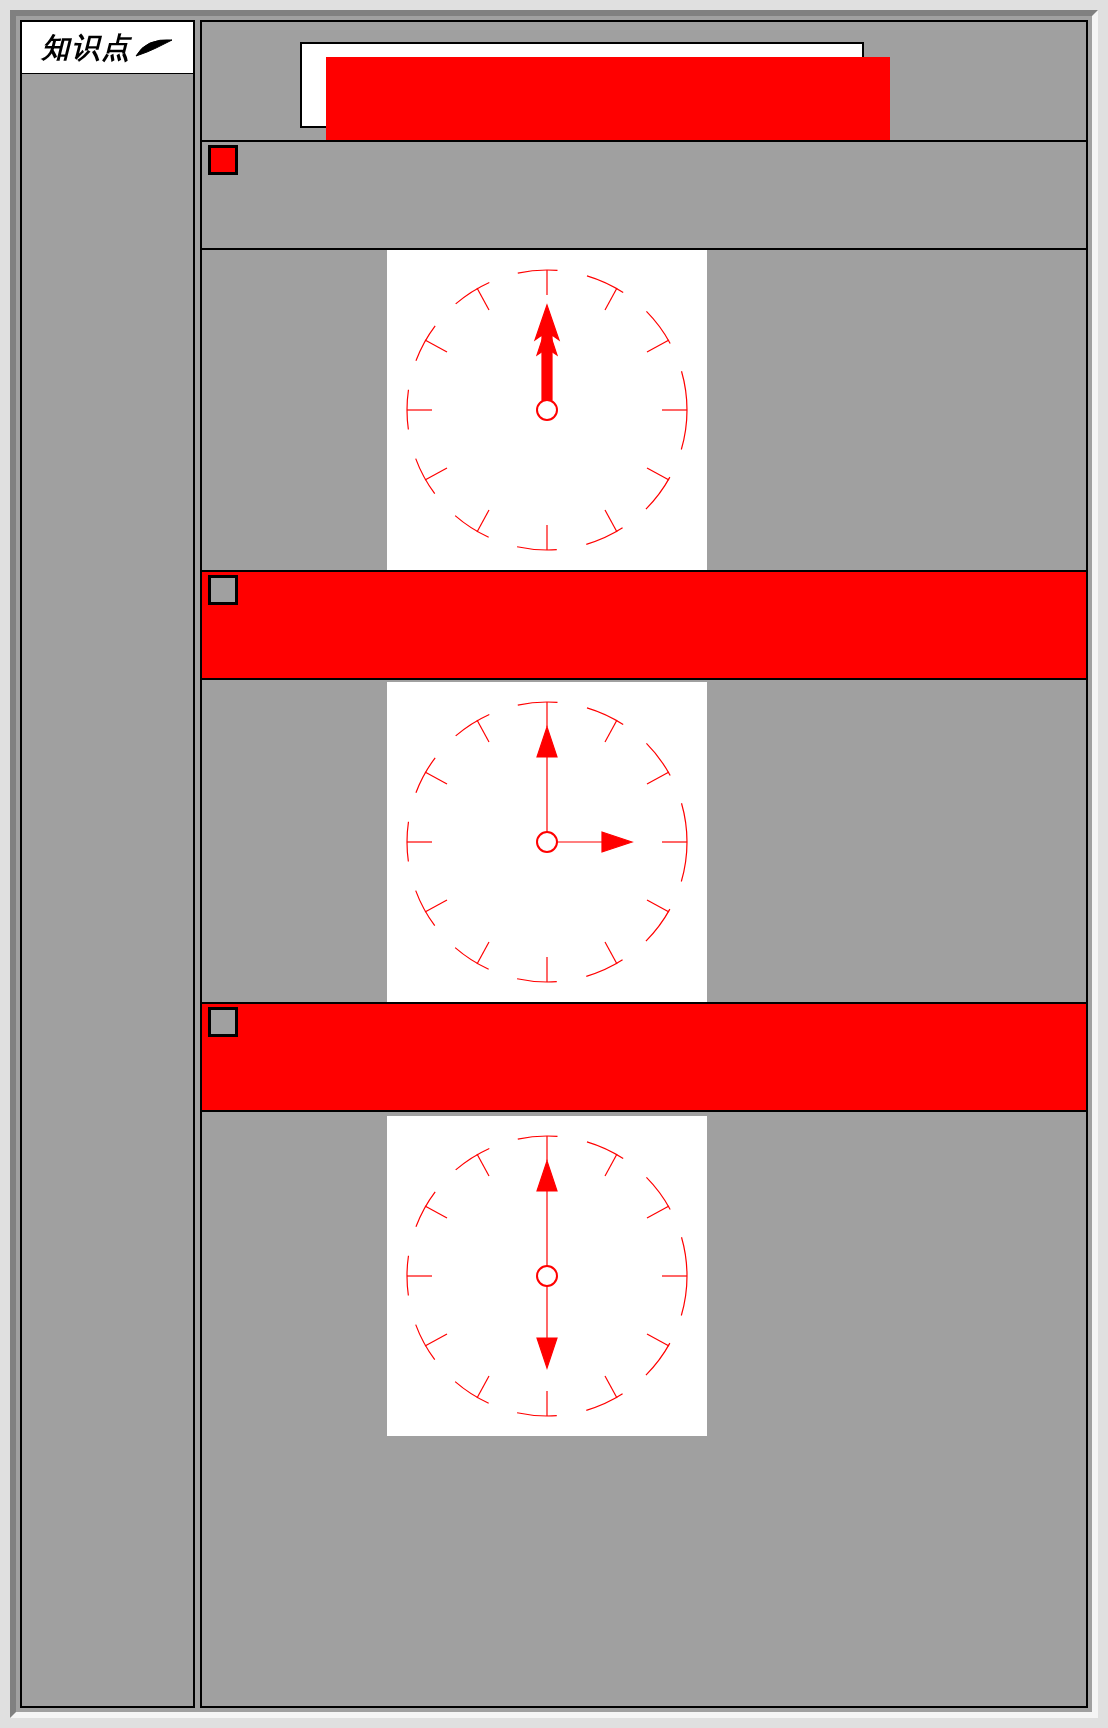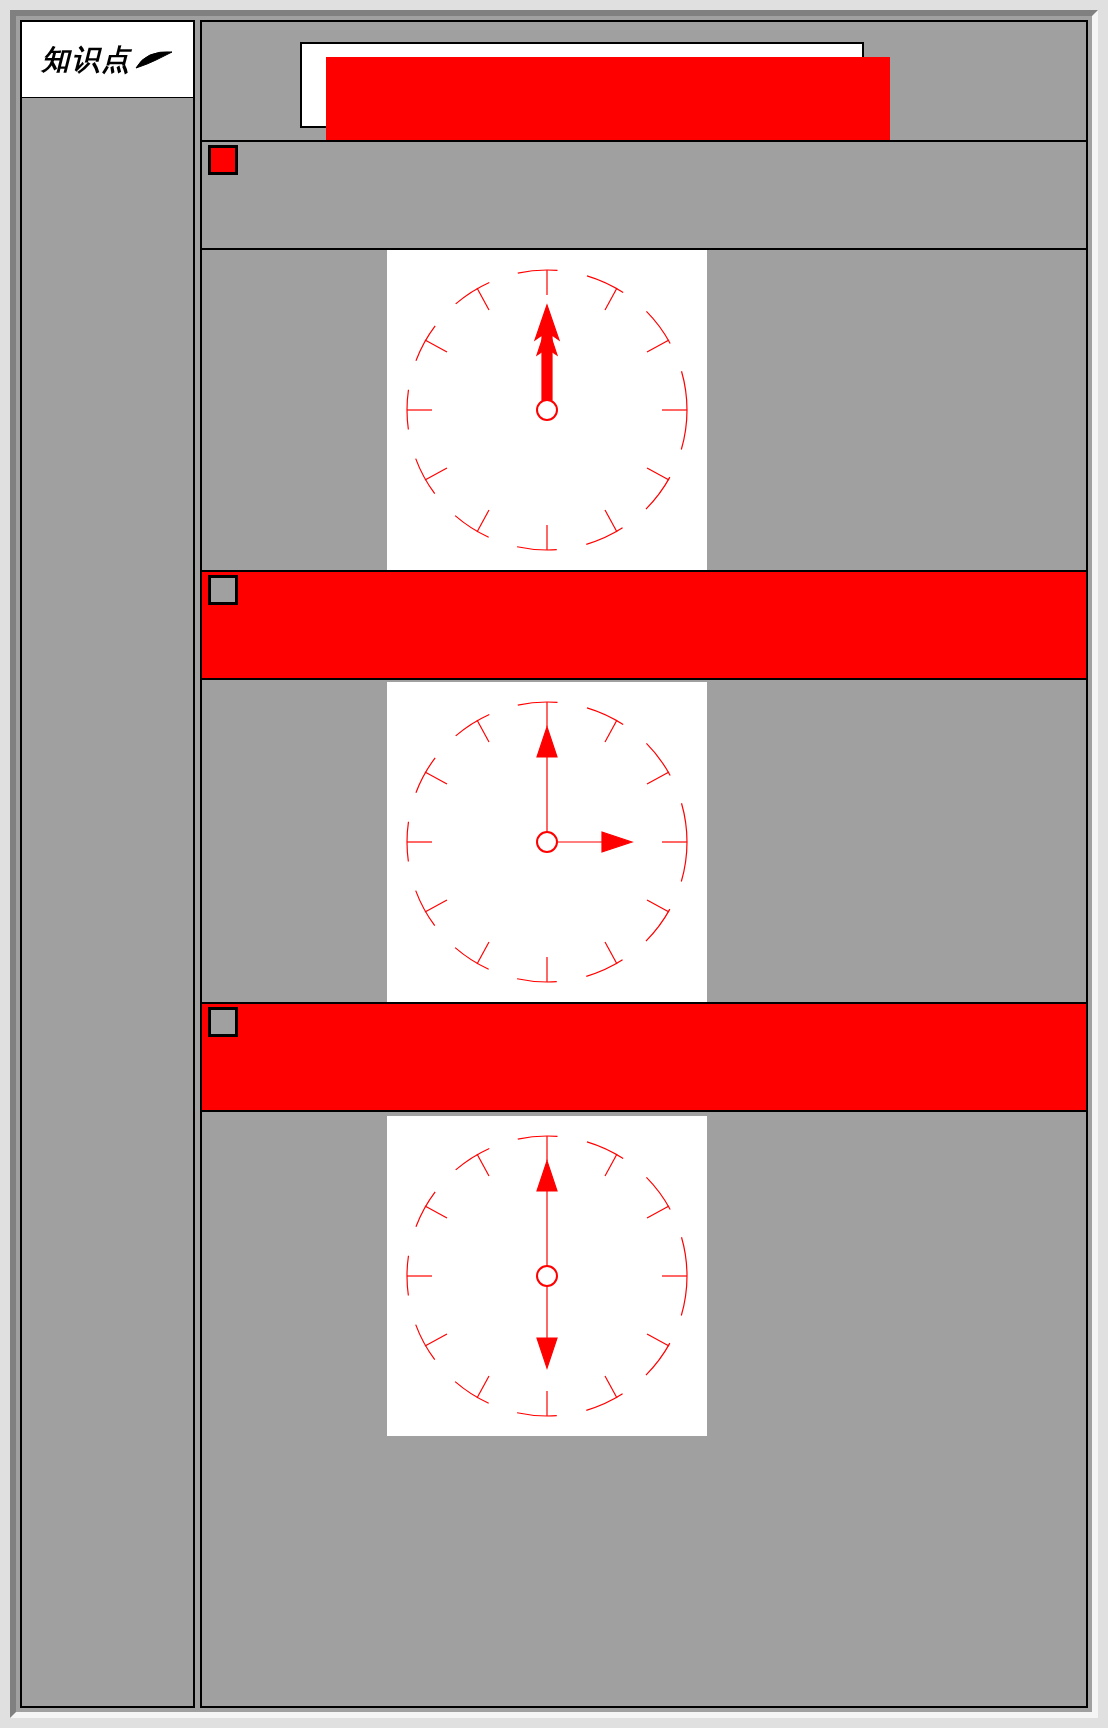--- a/index.html
+++ b/index.html
@@ -29,21 +29,21 @@
     width: 175px;
     height: 1688px;
     background: #a0a0a0;
     border: 2px solid #000;
   }
   .sidebar-header {
     position: absolute;
     left: 0;
     top: 0;
     width: 100%;
-    height: 76px;
+    height: 52px;
     background: #fff;
     border-bottom: 1px solid #000;
     display: flex;
     align-items: center;
     justify-content: center;
   }
   .brush-text {
     font-family: "KaiTi", "STKaiti", serif;
     font-size: 28px;
     font-weight: bold;

